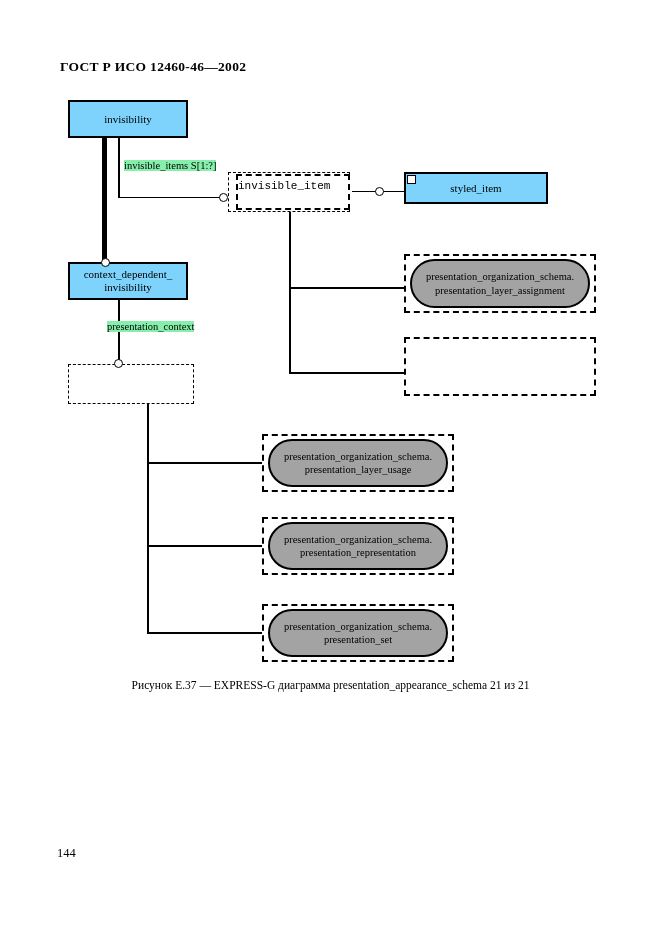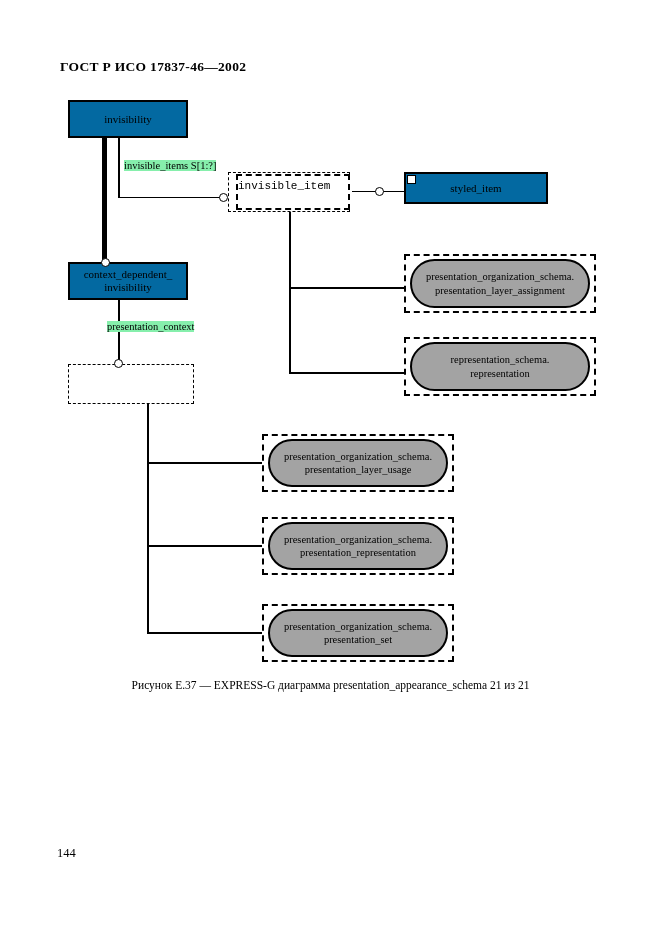--- a/index.html
+++ b/index.html
@@ -46,21 +46,21 @@
     text-align: center;
     font-family: "Liberation Serif", serif;
     font-size: 11.5px;
     white-space: nowrap;
   }
   
   .ent-box {
     position: absolute;
     box-sizing: border-box;
     border: 2.2px solid #000;
-    background: #0369a1;
+    background: #7dd3fc;
     display: flex;
     align-items: center;
     text-align: center;
     font-family: "Liberation Serif", serif;
     font-size: 11px;
     line-height: 1.18;
     z-index: 6;
   }
   .ref-box-outer {
     position: absolute;
@@ -153,21 +153,21 @@
   .box-label {
     display: block;
     width: 100%;
   }
 </style>
 </head>
 <body>
 
 <div id="page">
 
-  <div class="std-header">ГОСТ Р ИСО 17837-46—2002</div>
+  <div class="std-header">ГОСТ Р ИСО 12460-46—2002</div>
 
   <div class="thickline" style="left:102px; top:136px; height:127px;"></div>
   <div class="circ" style="left:100.5px; top:258px;"></div>
 
   <div class="vline" style="left:118px; top:137px; height:61px;"></div>
   <div class="hline" style="left:118px; top:196.6px; width:104px;"></div>
   <div class="circ" style="left:219px; top:192.5px;"></div>
 
   <div class="hline" style="left:352px; top:190.6px; width:52px;"></div>
   <div class="circ" style="left:375px; top:186.5px;"></div>
@@ -207,26 +207,20 @@
 
   <div class="dash-frame" style="left:404px; top:254px; width:192px; height:59px;"></div>
   <div class="round-box" style="left:410px; top:259px; width:180px; height:49px; border-radius:25px;">
     <span>
       <span class="box-label">presentation_organization_schema.</span>
       <span class="box-label">presentation_layer_assignment</span>
     </span>
   </div>
 
   <div class="dash-frame" style="left:404px; top:337px; width:192px; height:59px;"></div>
-  <div class="round-box" style="left:410px; top:342px; width:180px; height:49px; border-radius:25px;">
-    <span>
-      <span class="box-label">representation_schema.</span>
-      <span class="box-label">representation</span>
-    </span>
-  </div>
 
   <div class="dash-frame" style="left:262px; top:434px; width:192px; height:58px;"></div>
   <div class="round-box" style="left:268px; top:439px; width:180px; height:48px; border-radius:24px;">
     <span>
       <span class="box-label">presentation_organization_schema.</span>
       <span class="box-label">presentation_layer_usage</span>
     </span>
   </div>
 
   <div class="dash-frame" style="left:262px; top:517px; width:192px; height:58px;"></div>

